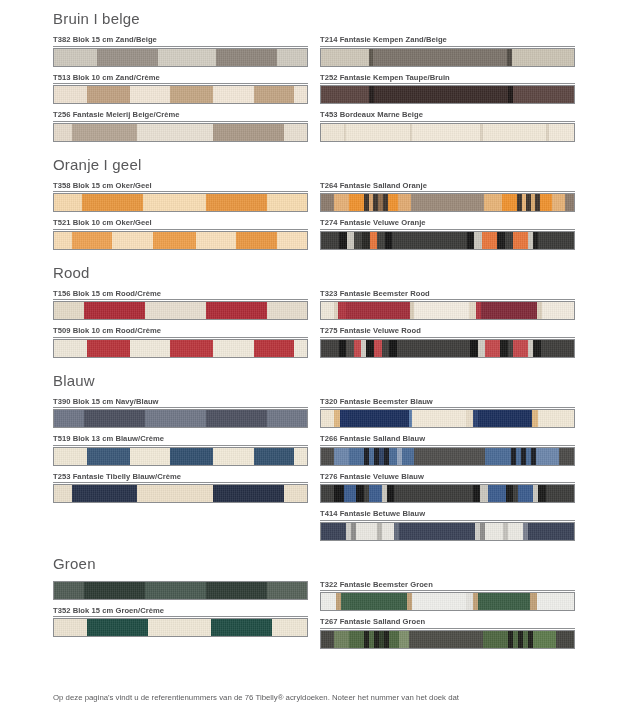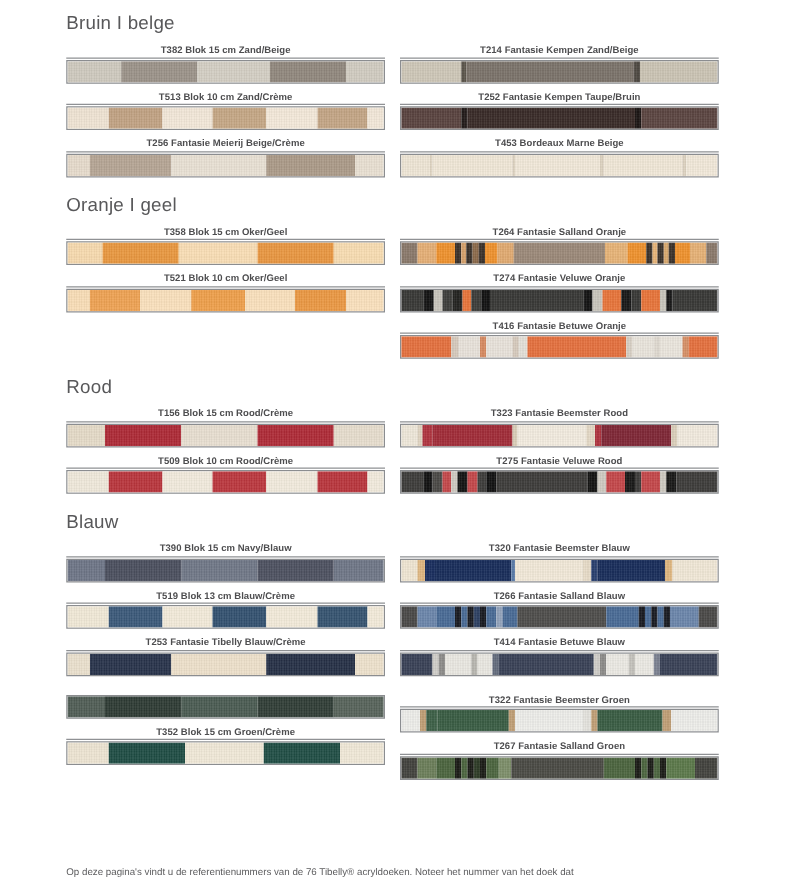--- a/index.html
+++ b/index.html
@@ -35,21 +35,21 @@
 
   .section-grid {
     display: flex;
     gap: 12px;
   }
   .col {
     width: 255px;
     flex: 0 0 255px;
   }
 
-  .swatch-block { margin-bottom: 6px; text-align: center; }
+  .swatch-block { margin-bottom: 6px; }
 
   .swatch-label {
     font-size: 7.6px;
     font-weight: bold;
     color: #4d4d4f;
     line-height: 9px;
     letter-spacing: 0.05px;
     padding-bottom: 1.5px;
     border-bottom: 1px solid #8f9194;
     white-space: nowrap;
@@ -269,41 +269,20 @@
                   <i style="background: rgb(232, 118, 60); width: 6.06061%;"></i>
                   <i style="background: rgb(26, 26, 26); width: 3.0303%;"></i>
                   <i style="background: rgb(58, 58, 56); width: 3.0303%;"></i>
                   <i style="background: rgb(232, 118, 60); width: 6.06061%;"></i>
                   <i style="background: rgb(202, 199, 190); width: 2.0202%;"></i>
                   <i style="background: rgb(26, 26, 26); width: 2.0202%;"></i>
                   <i style="background: rgb(58, 58, 56); width: 14.1414%;"></i>
                 </div>
               </div>
             </div>
-            <div class="swatch-block">
-              <div class="swatch-label">T416 Fantasie Betuwe Oranje</div>
-              <div class="swatch">
-                <div class="stripes">
-                  <i style="background: rgb(228, 113, 63); width: 16%;"></i>
-                  <i style="background: rgb(213, 201, 188); width: 2%;"></i>
-                  <i style="background: rgb(232, 226, 218); width: 7%;"></i>
-                  <i style="background: rgb(215, 139, 98); width: 2%;"></i>
-                  <i style="background: rgb(232, 226, 218); width: 8%;"></i>
-                  <i style="background: rgb(213, 201, 188); width: 2%;"></i>
-                  <i style="background: rgb(227, 224, 216); width: 3%;"></i>
-                  <i style="background: rgb(228, 113, 63); width: 31%;"></i>
-                  <i style="background: rgb(215, 207, 196); width: 2%;"></i>
-                  <i style="background: rgb(233, 228, 220); width: 7%;"></i>
-                  <i style="background: rgb(223, 217, 208); width: 2%;"></i>
-                  <i style="background: rgb(234, 229, 221); width: 7%;"></i>
-                  <i style="background: rgb(213, 143, 102); width: 2%;"></i>
-                  <i style="background: rgb(228, 113, 63); width: 9%;"></i>
-                </div>
-              </div>
-            </div>
           </div>
         </div>
       </div>
       <div class="gap-sm"></div>
       <div class="section">
         <div class="section-title">Rood</div>
         <div class="section-grid">
           <div class="col">
             <div class="swatch-block">
               <div class="swatch-label">T156 Blok 15 cm Rood/Crème</div>
@@ -464,20 +443,45 @@
                   <i style="background: rgb(74, 107, 150); width: 2%;"></i>
                   <i style="background: rgb(26, 28, 34); width: 2%;"></i>
                   <i style="background: rgb(74, 107, 150); width: 2%;"></i>
                   <i style="background: rgb(26, 28, 34); width: 2%;"></i>
                   <i style="background: rgb(108, 134, 171); width: 9%;"></i>
                   <i style="background: rgb(75, 74, 72); width: 6%;"></i>
                 </div>
               </div>
             </div>
             <div class="swatch-block">
+              <div class="swatch-label">T276 Fantasie Veluwe Blauw</div>
+              <div class="swatch">
+                <div class="stripes">
+                  <i style="background: rgb(60, 60, 58); width: 5%;"></i>
+                  <i style="background: rgb(20, 20, 20); width: 4%;"></i>
+                  <i style="background: rgb(59, 92, 142); width: 5%;"></i>
+                  <i style="background: rgb(20, 20, 20); width: 3%;"></i>
+                  <i style="background: rgb(61, 61, 58); width: 2%;"></i>
+                  <i style="background: rgb(59, 92, 142); width: 5%;"></i>
+                  <i style="background: rgb(201, 198, 189); width: 2%;"></i>
+                  <i style="background: rgb(20, 20, 20); width: 3%;"></i>
+                  <i style="background: rgb(60, 60, 58); width: 31%;"></i>
+                  <i style="background: rgb(22, 22, 22); width: 3%;"></i>
+                  <i style="background: rgb(202, 199, 190); width: 3%;"></i>
+                  <i style="background: rgb(59, 92, 142); width: 7%;"></i>
+                  <i style="background: rgb(26, 26, 25); width: 3%;"></i>
+                  <i style="background: rgb(60, 60, 58); width: 2%;"></i>
+                  <i style="background: rgb(59, 92, 142); width: 6%;"></i>
+                  <i style="background: rgb(202, 199, 190); width: 2%;"></i>
+                  <i style="background: rgb(26, 26, 25); width: 3%;"></i>
+                  <i style="background: rgb(60, 60, 58); width: 11%;"></i>
+                </div>
+              </div>
+            </div>
+            <div class="swatch-block">
               <div class="swatch-label">T414 Fantasie Betuwe Blauw</div>
               <div class="swatch">
                 <div class="stripes">
                   <i style="background: rgb(58, 66, 87); width: 10%;"></i>
                   <i style="background: rgb(207, 205, 200); width: 2%;"></i>
                   <i style="background: rgb(141, 140, 138); width: 2%;"></i>
                   <i style="background: rgb(233, 231, 225); width: 8%;"></i>
                   <i style="background: rgb(184, 182, 176); width: 2%;"></i>
                   <i style="background: rgb(233, 231, 225); width: 5%;"></i>
                   <i style="background: rgb(99, 107, 124); width: 2%;"></i>
@@ -490,20 +494,21 @@
                   <i style="background: rgb(123, 129, 144); width: 2%;"></i>
                   <i style="background: rgb(58, 66, 87); width: 18%;"></i>
                 </div>
               </div>
             </div>
           </div>
         </div>
       </div>
       <div class="gap-sm"></div>
       <div class="section">
+        <div class="section-title">Groen</div>
         <div class="section-grid">
           <div class="col">
             <div class="swatch-block">
               <div class="swatch">
                 <div class="stripes">
                   <i style="background: rgb(79, 92, 84); width: 12%;"></i>
                   <i style="background: rgb(45, 58, 51); width: 24%;"></i>
                   <i style="background: rgb(73, 90, 81); width: 24%;"></i>
                   <i style="background: rgb(47, 60, 53); width: 24%;"></i>
                   <i style="background: rgb(86, 98, 89); width: 16%;"></i>

